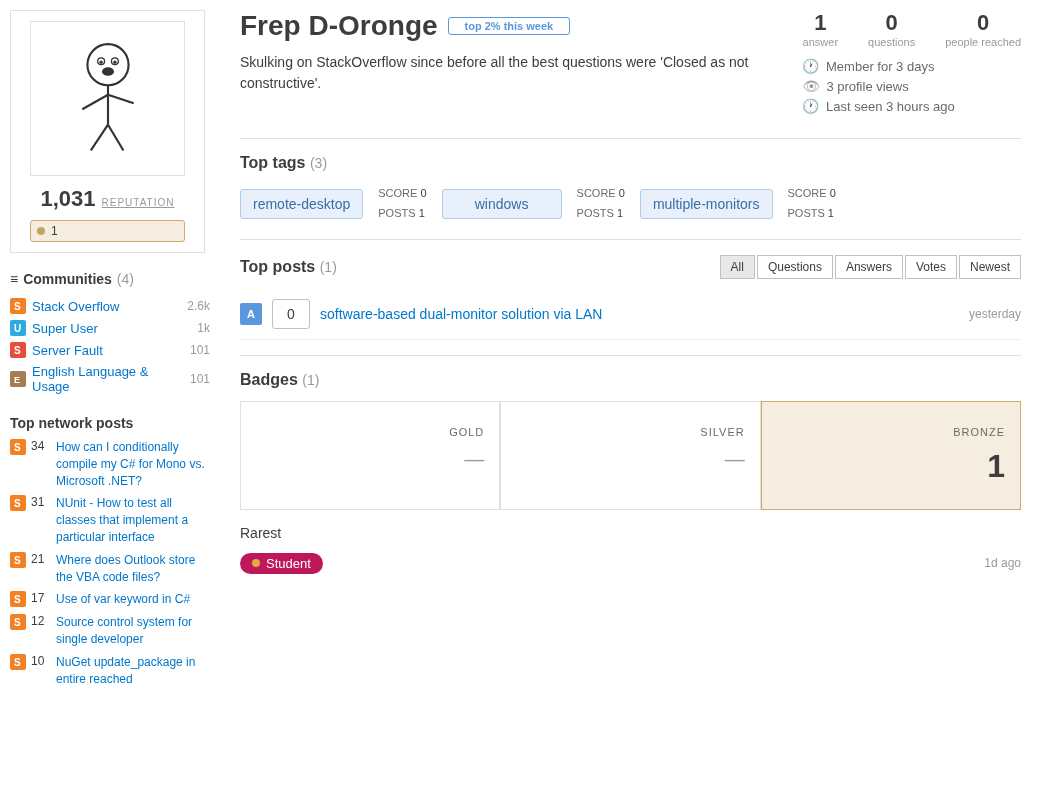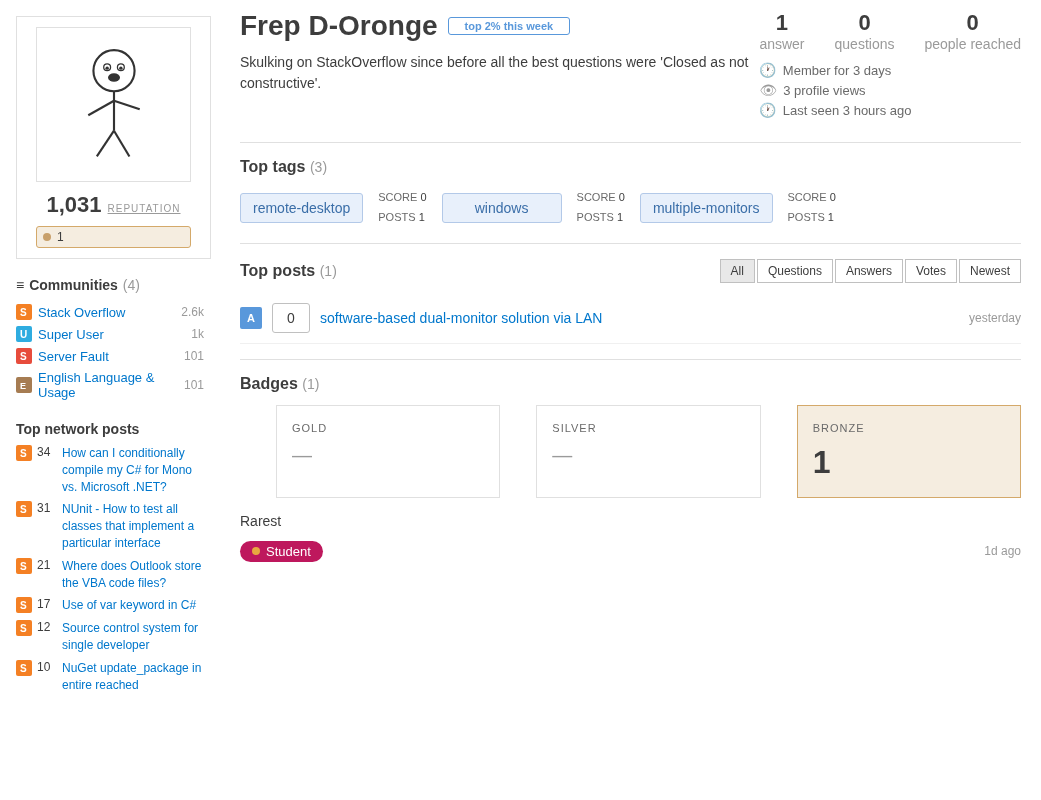--- a/index.html
+++ b/index.html
@@ -1,21 +1,21 @@
 <!DOCTYPE html>
 <html><head>
   <meta charset="utf-8">
   <style>
     * { box-sizing: border-box; margin: 0; padding: 0; }
     body { font-family: Arial, sans-serif; font-size: 13px; color: #3d3d3d; background: #fff; }
     
     .page { display: flex; width: 1041px; min-height: 800px; }
     
     
-    .sidebar { width: 220px; padding: 16px; flex-shrink: 0; }
+    .sidebar { width: 220px; padding: 10px; flex-shrink: 0; }
     
     .avatar-box { border: 1px solid #e0e0e0; width: 195px; padding: 10px; margin-bottom: 10px; text-align: center; }
     .avatar-img { width: 155px; height: 155px; background: #fff; border: 1px solid #e0e0e0; display: flex; align-items: center; justify-content: center; margin: 0 auto 10px; }
     .avatar-img svg { width: 120px; height: 120px; }
     
     .reputation-area { display: flex; align-items: baseline; justify-content: center; gap: 6px; margin-bottom: 8px; }
     .rep-number { font-size: 22px; color: #3d3d3d; font-weight: bold; }
     .rep-label { font-size: 10px; color: #9a9a9a; letter-spacing: 1px; text-transform: uppercase; text-decoration: underline; }
     
     .rep-bar { width: 155px; height: 22px; background: #f5ede0; border: 1px solid #d4a96a; border-radius: 3px; display: flex; align-items: center; padding: 0 6px; margin: 0 auto; }
@@ -45,21 +45,21 @@
     
     .profile-header { display: flex; align-items: flex-start; justify-content: space-between; margin-bottom: 20px; }
     .profile-name-area { flex: 1; }
     .profile-name { font-size: 28px; font-weight: bold; color: #3d3d3d; display: flex; align-items: center; gap: 10px; }
     .top-badge { background: #fff; border: 1px solid #5998db; color: #5998db; font-size: 11px; padding: 2px 16px; border-radius: 3px; }
     .profile-bio { color: #3d3d3d; margin-top: 10px; font-size: 14px; line-height: 1.5; max-width: 560px; }
     
     .profile-stats { display: flex; gap: 30px; text-align: center; }
     .stat-item { }
     .stat-number { font-size: 22px; color: #3d3d3d; font-weight: bold; }
-    .stat-label { font-size: 14px; color: #9a9a9a; }
+    .stat-label { font-size: 11px; color: #9a9a9a; }
     
     .profile-meta { margin-top: 10px; }
     .meta-item { display: flex; align-items: center; gap: 6px; color: #6a6a6a; font-size: 13px; margin-bottom: 4px; }
     .clock-icon, .eye-icon { color: #9a9a9a; font-size: 14px; }
     
     
     .divider { border: none; border-top: 1px solid #e0e0e0; margin: 15px 0; }
     
     
     .section-header { font-size: 16px; color: #3d3d3d; margin-bottom: 12px; }
@@ -78,21 +78,21 @@
     .filter-btn.active { background: #e8e8e8; }
     
     .post-row { display: flex; align-items: center; gap: 10px; padding: 10px 0; border-bottom: 1px solid #f0f0f0; }
     .post-type-badge { width: 22px; height: 22px; background: #5998db; color: #fff; display: flex; align-items: center; justify-content: center; font-size: 11px; font-weight: bold; border-radius: 2px; flex-shrink: 0; }
     .post-vote-box { width: 38px; height: 30px; border: 1px solid #c0c0c0; display: flex; align-items: center; justify-content: center; font-size: 14px; color: #3d3d3d; border-radius: 3px; flex-shrink: 0; }
     .post-title-link { color: #0077cc; font-size: 14px; flex: 1; }
     .post-time { color: #9a9a9a; font-size: 12px; flex-shrink: 0; text-align: center; }
     
     
     .badges-grid { display: flex; gap: 0; margin-top: 10px; }
-    .badge-cell { flex: 1; border: 1px solid #e0e0e0; padding: 16px 15px; text-align: left; margin-left: 36px; }
+    .badge-cell { flex: 1; border: 1px solid #e0e0e0; padding: 24px 15px; text-align: right; }
     .badge-cell.bronze { background: #f5ede0; border-color: #d4a96a; }
     .badge-label { font-size: 11px; text-transform: uppercase; letter-spacing: 1px; color: #6a6a6a; margin-bottom: 10px; }
     .badge-number { font-size: 32px; color: #3d3d3d; font-weight: bold; }
     .badge-dash { font-size: 20px; color: #9a9a9a; margin-top: 5px; }
     
     .rarest-section { margin-top: 15px; }
     .rarest-label { font-size: 14px; color: #3d3d3d; margin-bottom: 12px; }
     .rarest-badge-row { display: flex; align-items: center; justify-content: space-between; }
     .rarest-badge-pill { background: #be185d; color: #fff; border-radius: 20px; padding: 3px 12px; font-size: 13px; display: flex; align-items: center; gap: 6px; }
     .rarest-dot { width: 8px; height: 8px; background: #e8a840; border-radius: 50%; }

